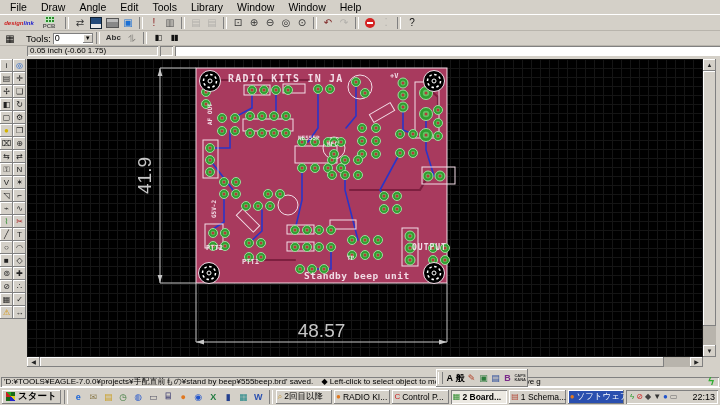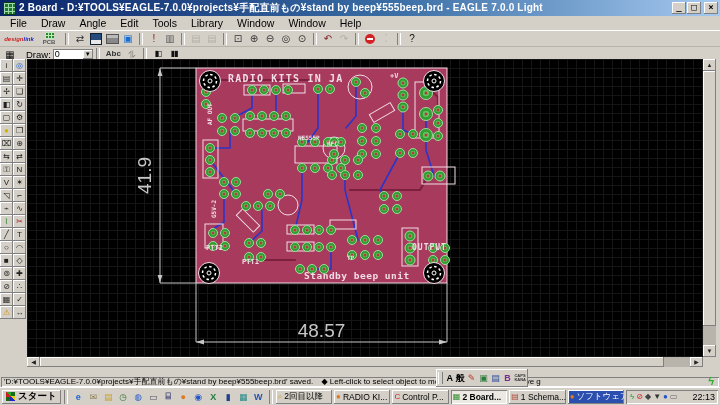--- a/index.html
+++ b/index.html
@@ -91,27 +91,20 @@
   .taskbtn.flash{background:#2a4faf;color:#fff;}
   #tray{display:flex;align-items:center;height:14px;padding:0 3px;font-size:8px;}
   .trayicon{margin:0 1px;font-size:8px;line-height:14px;}
   #clock{margin-left:14px;font-size:9px;}
 </style>
 </head>
 <body>
 
 <div id="app">
 
-  <div id="titlebar">
-    <div id="titleicon"></div>
-    <div id="titletext">2 Board - D:¥TOOLS¥EAGLE-7.0.0¥projects¥手配直前もの¥stand by beep¥555beep.brd - EAGLE 7.0.0 Light</div>
-    <div class="winbtn raised">_</div>
-    <div class="winbtn raised">□</div>
-    <div class="winbtn raised" style="margin-left:3px">×</div>
-  </div>
 
   <div id="menubar">
       <div class="menuitem">File</div>
       <div class="menuitem">Draw</div>
       <div class="menuitem">Angle</div>
       <div class="menuitem">Edit</div>
       <div class="menuitem">Tools</div>
       <div class="menuitem">Library</div>
       <div class="menuitem">Window</div>
       <div class="menuitem">Window</div>
@@ -152,21 +145,21 @@
       <div class="tbtn">
         <span class="icon-stop"></span>
       </div>
       <div class="tbtn dim" style="color: rgb(136, 136, 136);">⁚</div>
       <div class="tsep"></div>
       <div class="tbtn" style="color: rgb(17, 17, 17);">?</div>
     </div>
 
   <div id="toolbar2">
     <div class="tbtn" id="gridbtn">▦</div>
-    <span id="anglelabel">Draw:</span>
+    <span id="anglelabel">Tools:</span>
     <div id="angleselect" class="sunken">
       <span class="val">0</span>
       <span class="drop raised">▼</span>
     </div>
     <div class="tsep"></div>
     <div class="abcbtn">Abc</div>
     <div class="tbtn dim">⥮</div>
     <div class="tsep"></div>
     <div class="laybtn">▮▯</div>
     <div class="laybtn">▮▮</div>

